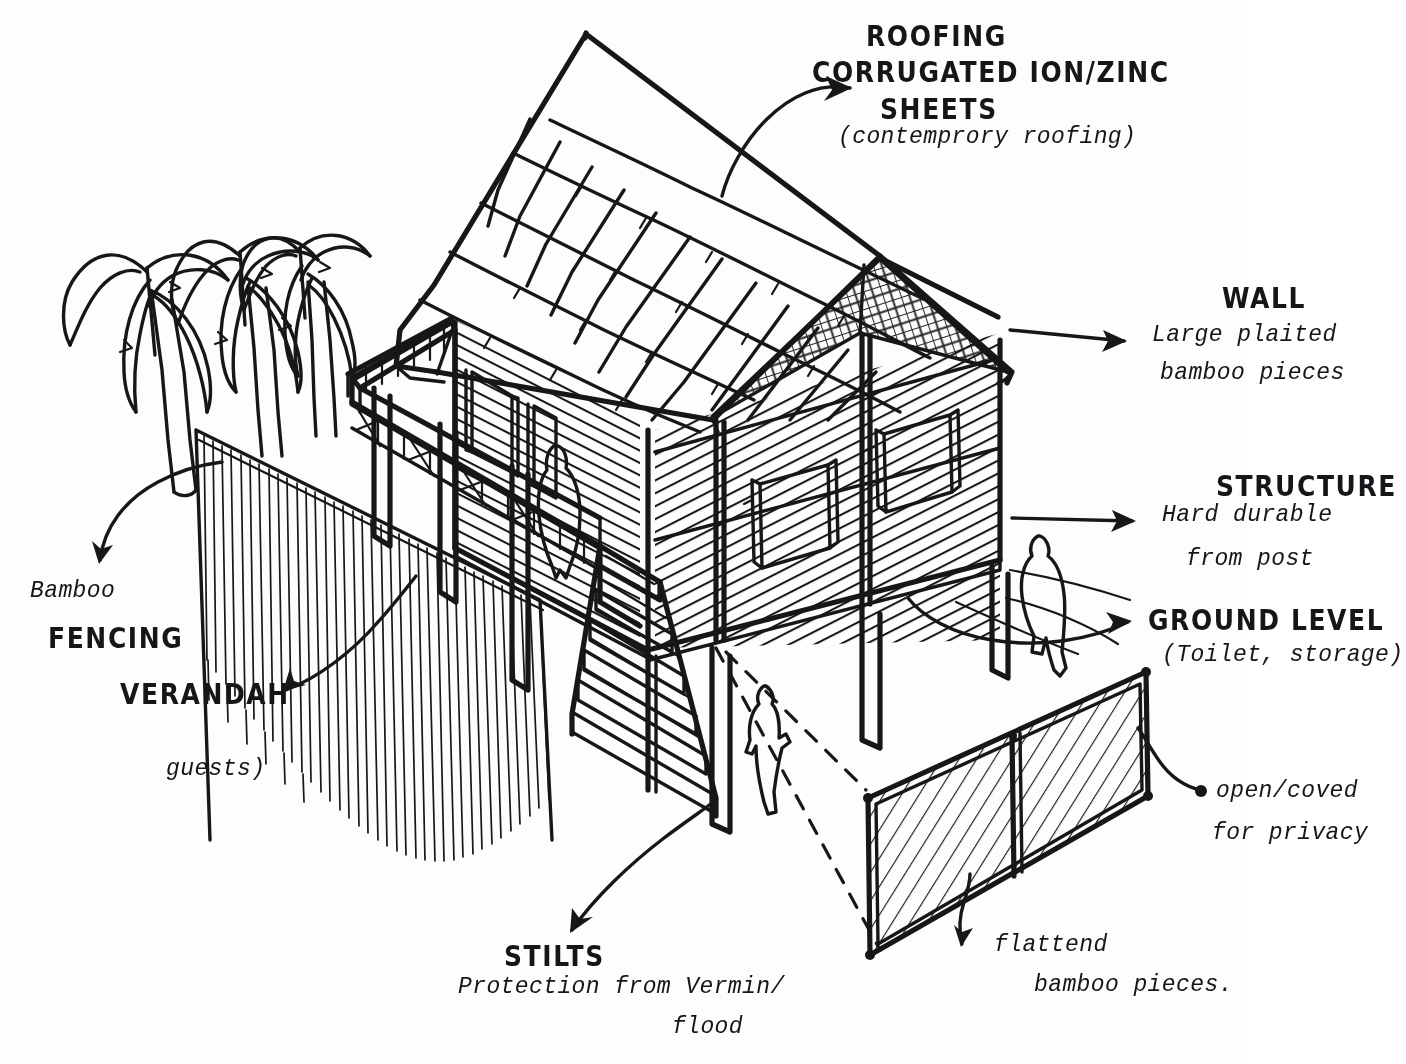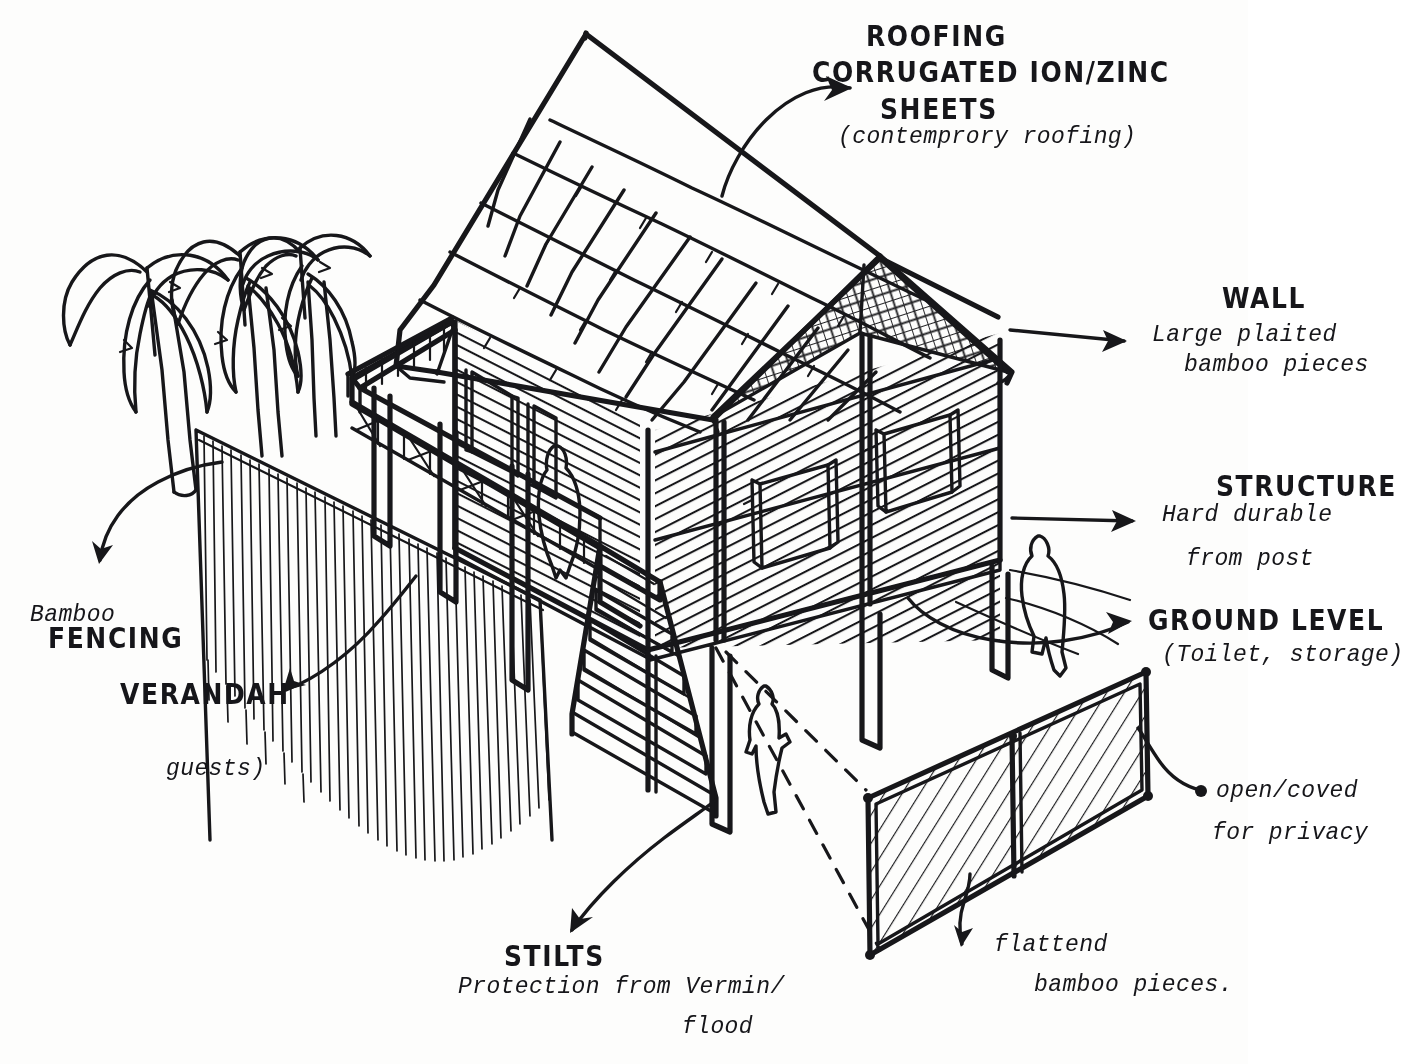--- a/index.html
+++ b/index.html
@@ -503,38 +503,38 @@
   </g>
 </svg>
 
 <div class="label caps" style="left:866px;top:20px;">ROOFING</div>
 <div class="label caps" style="left:812px;top:56px;">CORRUGATED ION/ZINC</div>
 <div class="label caps" style="left:880px;top:93px;">SHEETS</div>
 <div class="label script" style="left:838px;top:124px;">(contemprory roofing)</div>
 
 <div class="label caps" style="left:1222px;top:282px;">WALL</div>
 <div class="label script" style="left:1152px;top:322px;">Large plaited</div>
-<div class="label script" style="left:1160px;top:352px;margin-left:24px;">bamboo pieces</div>
+<div class="label script" style="left:1160px;top:360px;">bamboo pieces</div>
 
 <div class="label caps" style="left:1216px;top:470px;">STRUCTURE</div>
 <div class="label script" style="left:1162px;top:502px;">Hard durable</div>
 <div class="label script" style="left:1186px;top:546px;">from post</div>
 
 <div class="label caps" style="left:1148px;top:604px;">GROUND LEVEL</div>
 <div class="label script" style="left:1162px;top:642px;">(Toilet, storage)</div>
 
 <div class="label script" style="left:1216px;top:778px;">open/coved</div>
 <div class="label script" style="left:1212px;top:820px;">for privacy</div>
 
 <div class="label script" style="left:994px;top:932px;">flattend</div>
 <div class="label script" style="left:1014px;top:972px;margin-left:20px;">bamboo pieces.</div>
 
 <div class="label caps" style="left:504px;top:940px;">STILTS</div>
 <div class="label script" style="left:458px;top:974px;">Protection from Vermin/</div>
-<div class="label script" style="left:672px;top:1014px;margin-left:10px;">flood</div>
-
-<div class="label script" style="left:30px;top:602px;text-align:right;">Bamboo</div>
+<div class="label script" style="left:672px;top:1014px;">flood</div>
+
+<div class="label script" style="left:30px;top:578px;text-align:right;">Bamboo</div>
 <div class="label caps" style="left:48px;top:622px;">FENCING</div>
 
 <div class="label caps" style="left:120px;top:678px;">VERANDAH</div>
 <div class="label script" style="left:166px;top:756px;">guests)</div>
 
 </div>
 
 </body></html>

